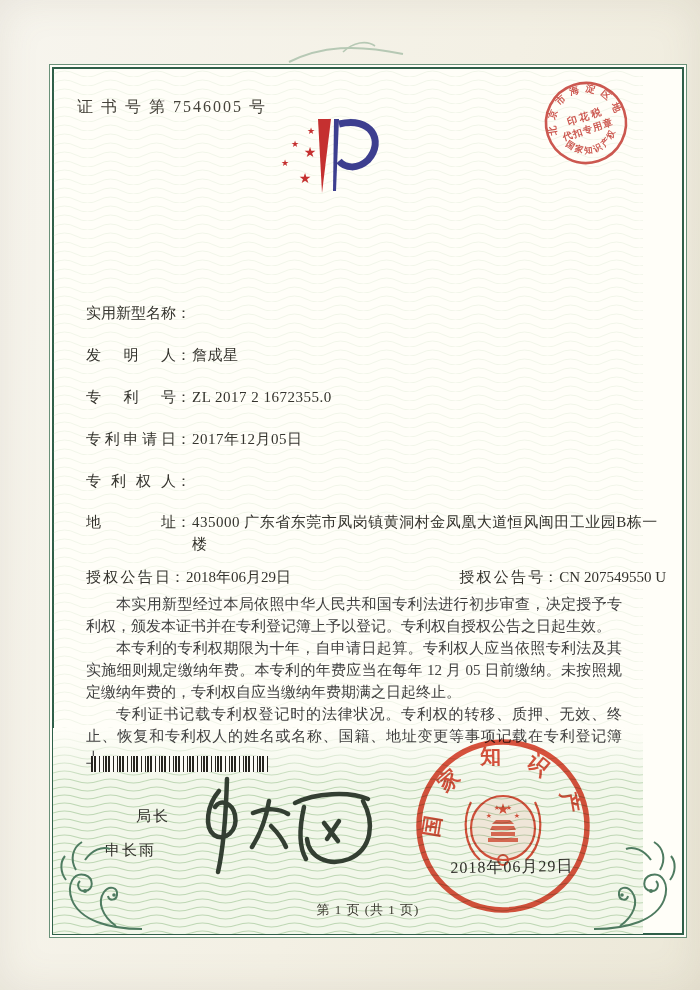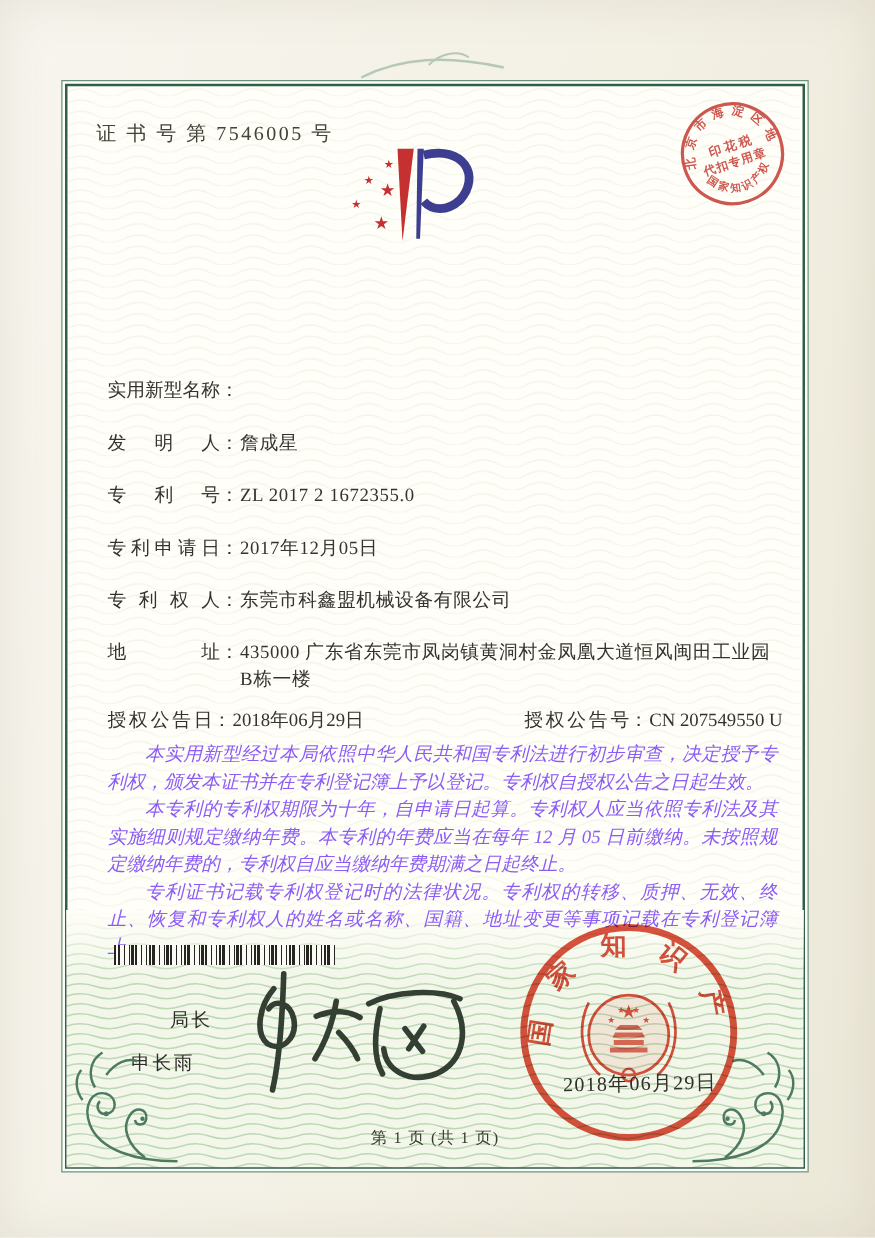--- a/index.html
+++ b/index.html
@@ -9,21 +9,21 @@
     background:#eee9da;
   }
   .page{
     position:relative;width:700px;height:990px;
     background:linear-gradient(105deg,#f7f5ee 0%,#f3f0e4 55%,#ece8d8 100%);
     box-shadow:inset 0 0 40px rgba(120,110,80,.12);
   }
   
   .frame-outer{
     position:absolute;left:49px;top:64px;width:596px;height:872px;
-    border:1.5px solid #6a9179;background:#fffef8;
+    border:1.5px solid #6a9179;background:#fffef8;padding-left:40px;
   }
   .frame-inner{
     position:absolute;inset:2px;border:2.5px solid #2f5f49;
   }
   .content{position:absolute;inset:0;}
   svg{display:block;}
 
   .top-sprig{position:absolute;left:281px;top:-26px;opacity:.5;}
 
   .guilloche-full{position:absolute;left:3px;top:3px;opacity:.14;z-index:0;}
@@ -49,22 +49,22 @@
   .row.addr{margin-bottom:10px;line-height:22px;}
   .lab{width:90px;flex:none;text-align:justify;text-align-last:justify;}
   .colon{flex:none;width:16px;}
   .val{flex:1;letter-spacing:.5px;}
   .grant-row{display:flex;justify-content:space-between;font-size:15px;line-height:24px;}
   .grant-group{display:flex;}
   .grant-group .lab{width:84px;}
 
   .paras{
     position:absolute;left:36px;top:528px;width:536px;z-index:2;
-    font-size:15px;line-height:22px;color:#8b5cf6;
-    font-style:italic;text-align:justify;
+    font-size:15px;line-height:22px;color:#404040;
+    text-align:justify;
   }
   .paras p{margin:0;text-indent:2em;}
 
   .barcode{
     position:absolute;left:41px;top:691px;width:177px;height:16px;z-index:2;
     background:repeating-linear-gradient(90deg,
       #26251f 0 2px,#fbfbf6 2px 3px,#26251f 3px 5px,#fbfbf6 5px 8px,
       #26251f 8px 9px,#fbfbf6 9px 12px,#26251f 12px 13px,#fbfbf6 13px 14px);
   }
 
@@ -152,21 +152,20 @@
             <span class="val">ZL 2017 2 1672355.0</span>
         </div>
         <div class="row">
           <span class="lab">专利申请日</span>
             <span class="colon">：</span>
             <span class="val">2017年12月05日</span>
         </div>
         <div class="row">
           <span class="lab">专利权人</span>
             <span class="colon">：</span>
-            <span class="val">东莞市科鑫盟机械设备有限公司</span>
         </div>
         <div class="row addr">
           <span class="lab">地址</span>
             <span class="colon">：</span>
             <span class="val">435000 广东省东莞市凤岗镇黄洞村金凤凰大道恒风闽田工业园B栋一楼</span>
         </div>
         <div class="grant-row">
           <span class="grant-group">
             <span class="lab">授权公告日</span>
               <span class="colon">：</span>

